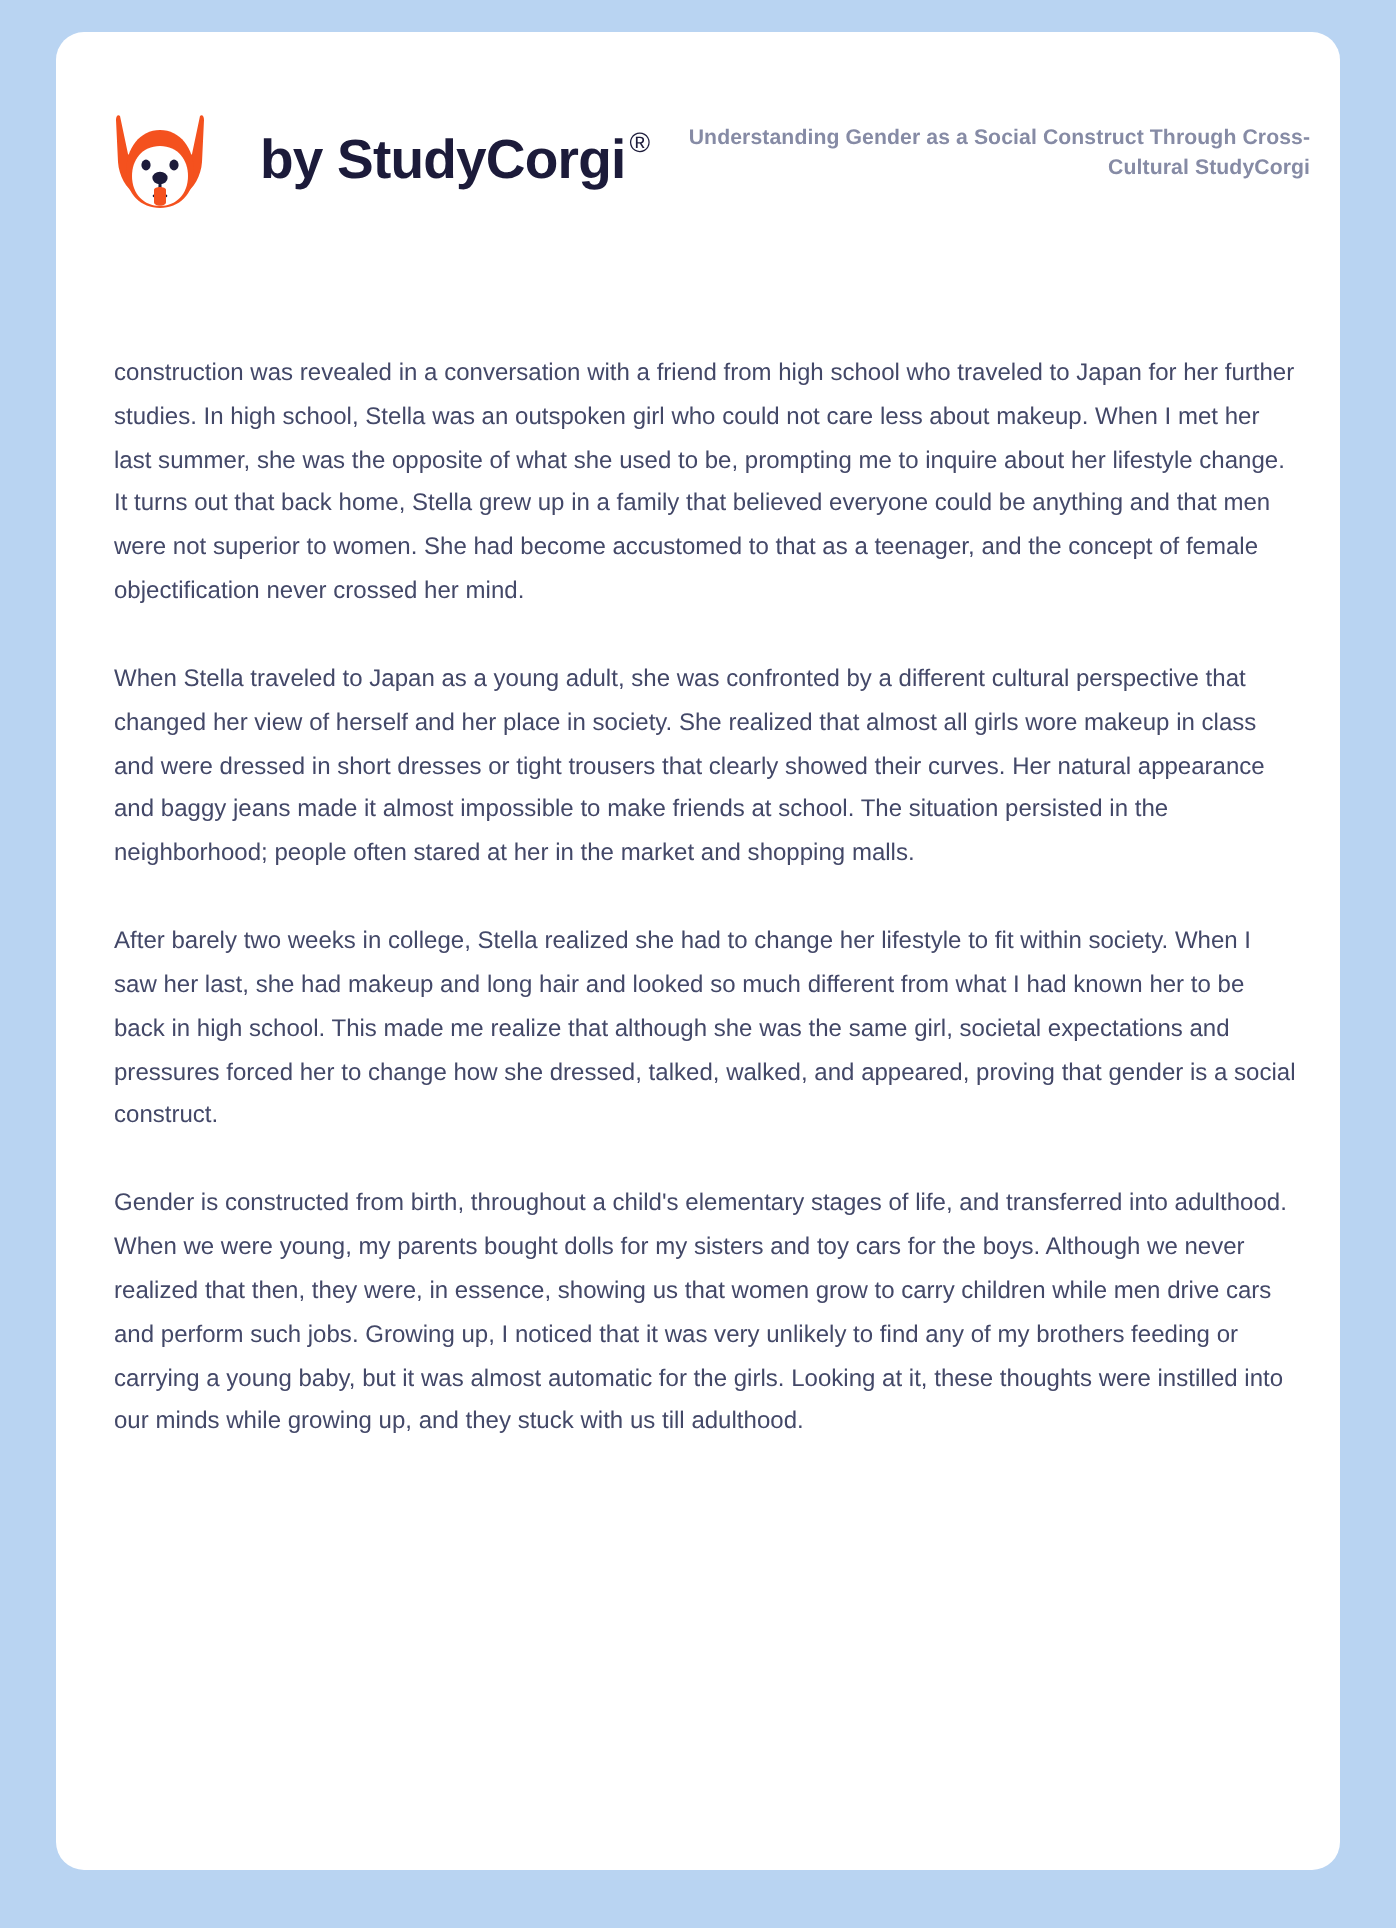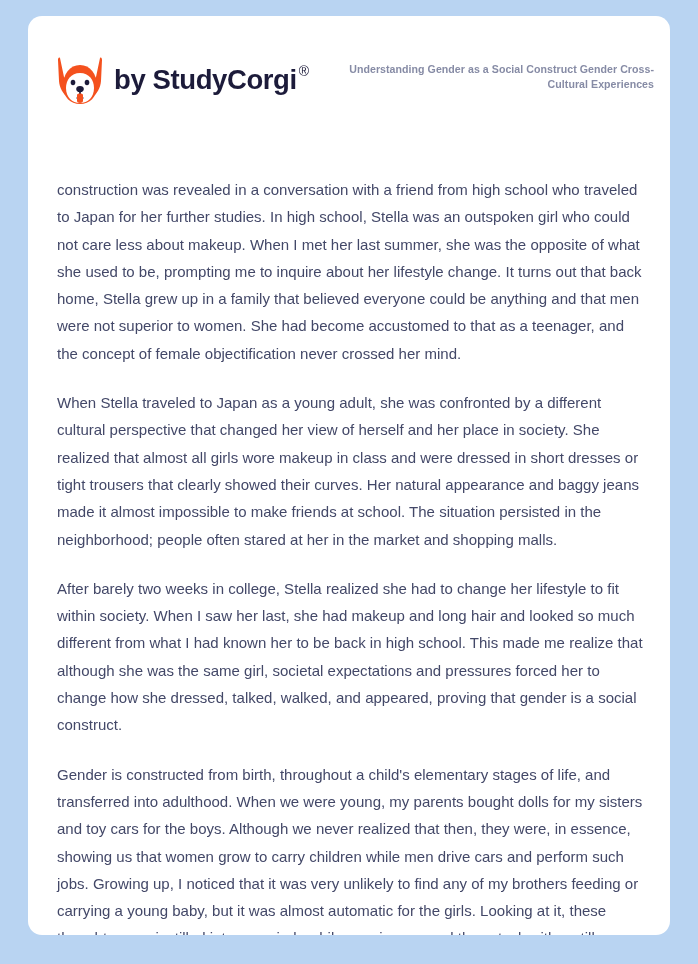--- a/index.html
+++ b/index.html
@@ -32,21 +32,21 @@
     height: 128px;
     display: flex;
     align-items: center;
     justify-content: space-between;
     padding: 0 16px 0 29px;
     box-sizing: border-box;
   }
   .brand {
     display: flex;
     align-items: center;
-    gap: 11px;
+    gap: 27px;
     flex: none;
   }
   .brand-logo {
     width: 46px;
     height: 50px;
     flex: none;
     display: block;
   }
   .brand-wordmark {
     display: flex;
@@ -89,21 +89,21 @@
     margin: 0;
     word-break: break-word;
   }
   .doc-body {
     position: absolute;
     left: 29px;
     top: 160px;
     width: 592px;
   }
   .doc-body p {
-    font-size: 15px;
+    font-size: 12px;
     line-height: 1.82;
     color: #434868;
     margin: 0 0 22px 0;
     letter-spacing: 0.01px;
   }
   .doc-body p:last-child {
     margin-bottom: 0;
   }
 </style>
 </head>
@@ -128,21 +128,21 @@
         <path d="M46 74 C46 80 48 84 52 86" stroke="#1c1b3a" stroke-width="2.6" fill="none" stroke-linecap="round"></path>
         <path d="M40 80 C40 76 52 76 52 80 L52 92 C52 97 40 97 40 92 Z" fill="#f4511e"></path>
       </svg>
       <div class="brand-wordmark">
         <span class="brand-name">by StudyCorgi</span>
         <span class="brand-reg">®</span>
       </div>
     </div>
 
     <div class="doc-meta">
-      <div class="doc-title">Understanding Gender as a Social Construct Gender Cross-Cultural Experiences</div>
+      <div class="doc-title">Understanding Gender as a Social Construct Through Cross-Cultural StudyCorgi</div>
     </div>
 
   </div>
 
   <div class="doc-body">
     <p>construction was revealed in a conversation with a friend from high school who traveled to Japan for her further studies. In high school, Stella was an outspoken girl who could not care less about makeup. When I met her last summer, she was the opposite of what she used to be, prompting me to inquire about her lifestyle change. It turns out that back home, Stella grew up in a family that believed everyone could be anything and that men were not superior to women. She had become accustomed to that as a teenager, and the concept of female objectification never crossed her mind.</p>
     <p>When Stella traveled to Japan as a young adult, she was confronted by a different cultural perspective that changed her view of herself and her place in society. She realized that almost all girls wore makeup in class and were dressed in short dresses or tight trousers that clearly showed their curves. Her natural appearance and baggy jeans made it almost impossible to make friends at school. The situation persisted in the neighborhood; people often stared at her in the market and shopping malls.</p>
     <p>After barely two weeks in college, Stella realized she had to change her lifestyle to fit within society. When I saw her last, she had makeup and long hair and looked so much different from what I had known her to be back in high school. This made me realize that although she was the same girl, societal expectations and pressures forced her to change how she dressed, talked, walked, and appeared, proving that gender is a social construct.</p>
     <p>Gender is constructed from birth, throughout a child's elementary stages of life, and transferred into adulthood. When we were young, my parents bought dolls for my sisters and toy cars for the boys. Although we never realized that then, they were, in essence, showing us that women grow to carry children while men drive cars and perform such jobs. Growing up, I noticed that it was very unlikely to find any of my brothers feeding or carrying a young baby, but it was almost automatic for the girls. Looking at it, these thoughts were instilled into our minds while growing up, and they stuck with us till adulthood.</p>
   </div>

